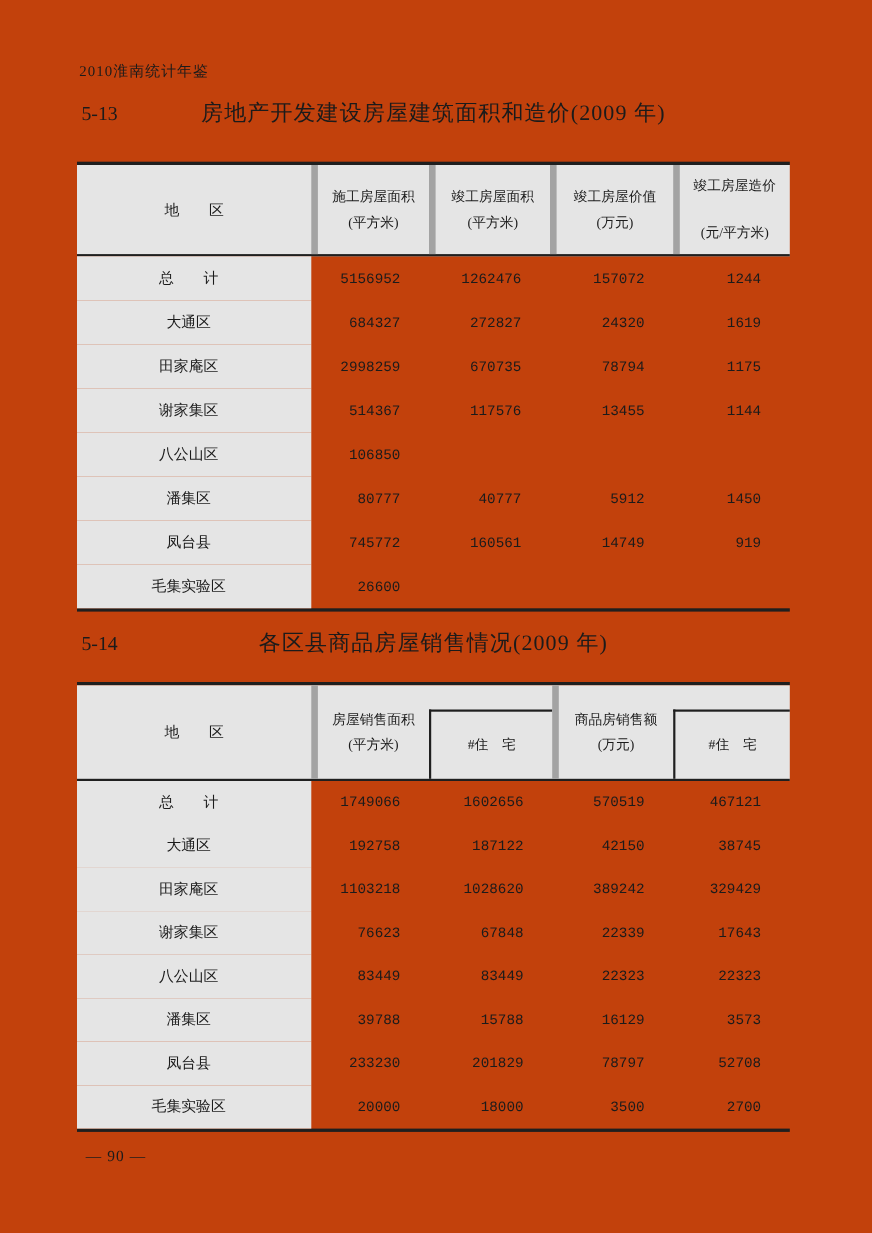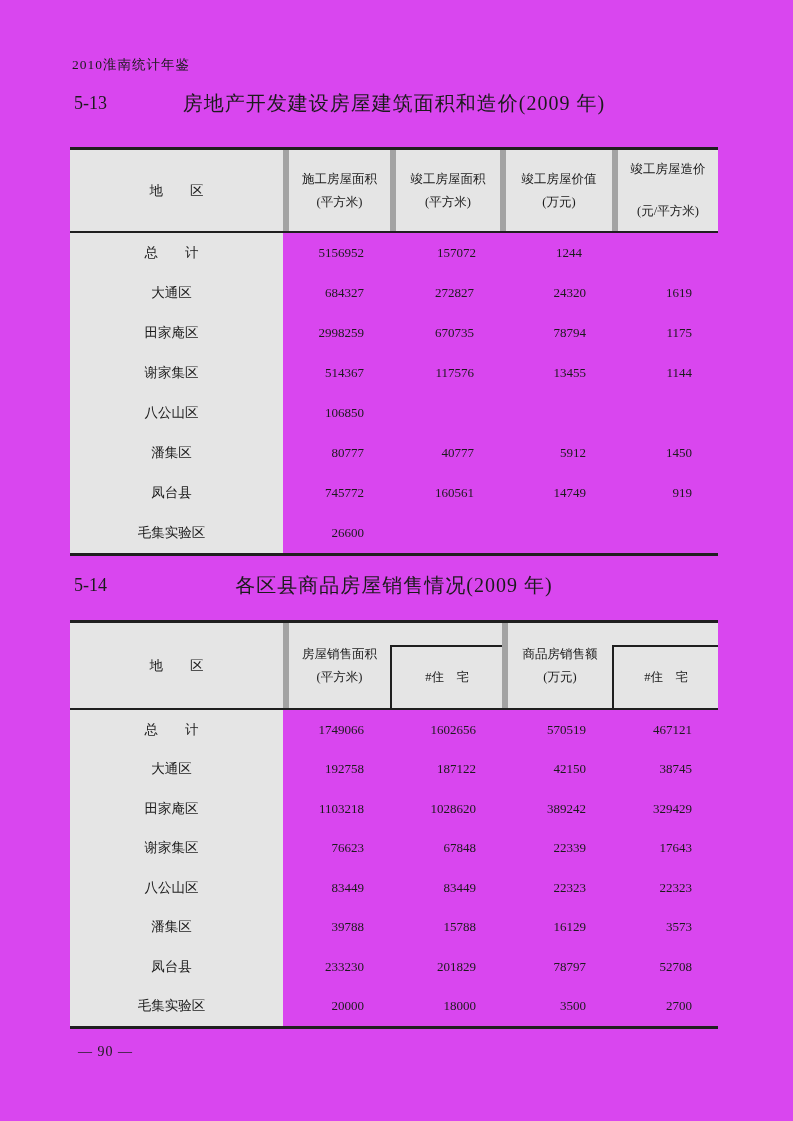--- a/index.html
+++ b/index.html
@@ -1,17 +1,17 @@
 <!DOCTYPE html>
 <html><head>
 <meta charset="utf-8">
 <style>
   html,body{margin:0;padding:0;background:#fff;}
   .page{
-    position:relative;width:793px;height:1121px;background:#d946ef;
+    position:relative;width:793px;height:1121px;background:#c2410c;
     font-family:"Liberation Serif","DejaVu Serif",serif;color:#1b1b1b;overflow:hidden;
   }
   .yearbook-header{position:absolute;left:72px;top:56px;font-size:13.5px;letter-spacing:1px;}
   .title-row{position:absolute;left:70px;width:648px;height:30px;line-height:30px;}
   .title-row .code{position:absolute;left:4px;top:0;font-size:18px;}
   .title-row .ttl{display:block;text-align:center;font-size:20px;letter-spacing:1px;}
   .t1-titles{top:88px;} .t2-titles{top:570px;}
 
   .stat-table{
     position:absolute;left:70px;width:648px;box-sizing:border-box;
@@ -23,21 +23,21 @@
   .th{
     box-sizing:border-box;display:flex;flex-direction:column;justify-content:center;
     align-items:center;text-align:center;font-size:12.5px;line-height:23px;
   }
   .region-th{width:213px;font-size:13.5px;}
   .vline{border-left:6px solid #a3a3a3;}
   .w1{width:107px;} .w2{width:110px;} .w3{width:112px;} .w4{width:106px;gap:19px;}
   .t2 .sub-th{
     margin-top:22px;height:63px;border-left:2px solid #1f1f1f;border-top:2px solid #1f1f1f;
   }
-  .tr{display:flex;}
+  .tr{display:flex;font-family:Liberation Mono, monospace;}
   .t1 .tr{height:40px;} .t2 .tr{height:39.5px;}
   .td{box-sizing:border-box;display:flex;align-items:center;font-size:13px;}
   .td.region{width:213px;background:#e5e5e5;justify-content:center;font-size:13.5px;padding-right:10px;}
   .td.num{justify-content:flex-end;padding-right:26px;}
   .footer-page{position:absolute;left:78px;top:1044px;font-size:14px;letter-spacing:1px;}
 </style>
 </head>
 <body>
 
 <div class="page">
@@ -66,20 +66,21 @@
       </div>
       <div class="th vline w4">
         <div>竣工房屋造价</div>
         <div>(元/平方米)</div>
       </div>
     </div>
     <div class="tbody">
       <div class="tr">
         <div class="td region">总　　计</div>
         <div class="td num w1">5156952</div>
+        <div class="td num w2">1262476</div>
         <div class="td num w3">157072</div>
         <div class="td num w4">1244</div>
       </div>
       <div class="tr">
         <div class="td region">大通区</div>
         <div class="td num w1">684327</div>
         <div class="td num w2">272827</div>
         <div class="td num w3">24320</div>
         <div class="td num w4">1619</div>
       </div>

